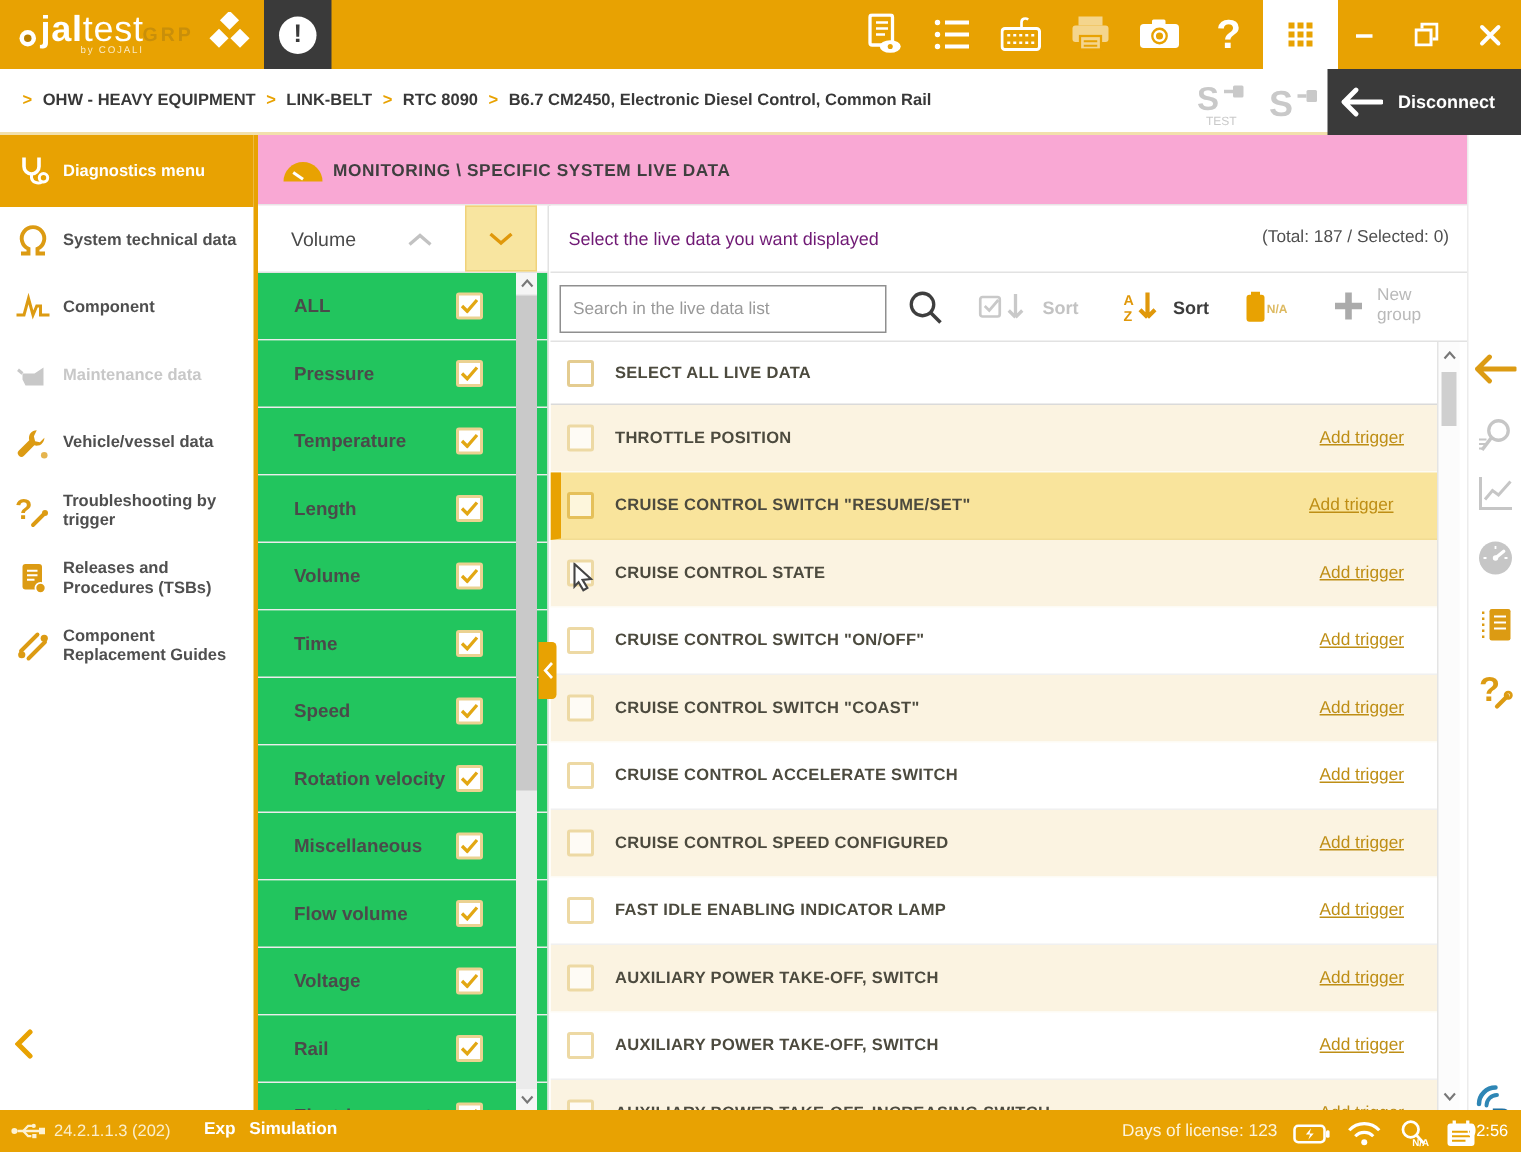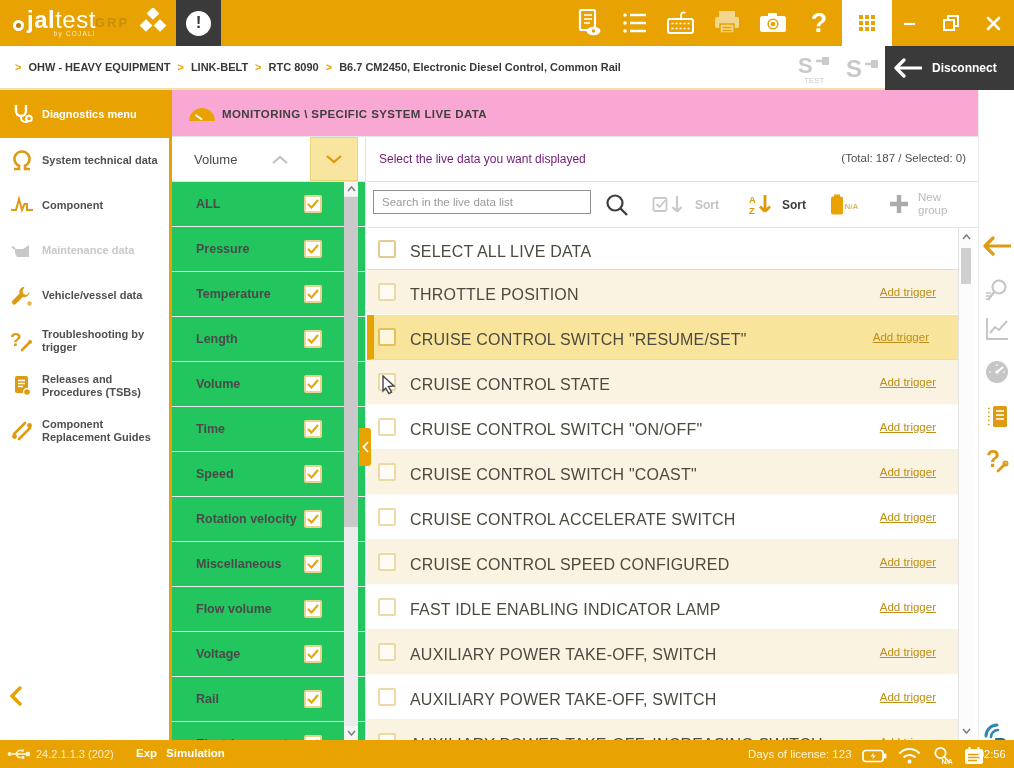--- a/index.html
+++ b/index.html
@@ -59,42 +59,42 @@
 .group-row .glabel{position:absolute;left:24px;top:15px;font-size:12.5px;font-weight:bold;color:#4A4A4A}
 .group-row .gcheck{position:absolute;left:132px;top:13px;width:18px;height:18px;border:2px solid #EBD291;border-radius:2px;background:#fff;display:flex;align-items:center;justify-content:center}
 #groups-scroll{position:absolute;left:344px;top:182px;width:14px;height:558px;background:#EBEBEB}
 #groups-scroll .sarrow{position:absolute;left:0;width:14px;height:14px;display:flex;align-items:center;justify-content:center;background:#F5F5F5;cursor:pointer}
 #groups-scroll .thumb{position:absolute;left:0;top:15px;width:14px;height:330px;background:#C9C9C9;cursor:pointer}
 
 #main-prompt-row{position:absolute;left:367px;top:137px;width:611px;height:45px;background:#fff;border-bottom:1px solid #E2E2E2}
 #main-prompt{position:absolute;left:12px;top:15px;font-size:12px;color:#701a75}
 #main-counter{position:absolute;right:12px;top:15px;font-size:11.5px;color:#4F4F4F}
 #toolbar{position:absolute;left:367px;top:182px;width:611px;height:46px;background:#fff;border-bottom:1px solid #E2E2E2}
-#search-input{position:absolute;left:6px;top:8px;width:218px;height:24px;border:1.5px solid #8F8F8F;font-size:11.5px;padding:0 8px;color:#444;font-family:"Liberation Sans",sans-serif;outline:none}
+#search-input{position:absolute;left:6px;top:8px;width:218px;height:32px;border:1.5px solid #8F8F8F;font-size:11.5px;padding:0 8px;color:#444;font-family:"Liberation Sans",sans-serif;outline:none}
 #search-input::placeholder{color:#999}
 #search-btn{position:absolute;left:237px;top:10px;cursor:pointer}
 #sort-disabled{position:absolute;left:285px;top:11px;display:flex;align-items:center;gap:7px;color:#C9C9C9;cursor:default}
 .sort-label{font-size:12px;font-weight:bold}
 #sort-disabled .sort-label{color:#C3C3C3}
 #sort-az{position:absolute;left:381px;top:11px;display:flex;align-items:center;gap:7px;color:#E0980B;cursor:pointer}
 #sort-az .sort-label{color:#3C3C3C}
 #na-filter{position:absolute;left:463px;top:12px;cursor:pointer}
 #new-group{position:absolute;left:521px;top:9px;display:flex;align-items:center;cursor:pointer}
 #new-group .plus{color:#ABABAB;margin-right:8px}
 #new-group .nglabel{font-size:11.5px;line-height:13px;width:44px;color:#B9B9B9}
 
 #live-list{position:absolute;left:367px;top:228px;width:591px;height:512px;overflow:hidden;background:#fff}
 .select-all-row{position:relative;height:42px;background:#fff;border-bottom:1px solid #DADADA;cursor:pointer}
 .data-row{position:relative;height:45px;background:#fff;border-bottom:1px solid #F0F0F0;cursor:pointer}
 .data-row.cream{background:#FBF3E1;border-bottom-color:#FDFBF4}
 .data-row.highlight{background:#F9E49C;border-left:7px solid #E8A202;border-bottom-color:#F2DC92}
 .rcheck{position:absolute;left:11px;top:13px;width:18px;height:18px;border:2px solid #EDD9A4;border-radius:2px;background:rgba(255,255,255,.65)}
 .data-row.highlight .rcheck{left:4px;border-color:#E5C05A}
 .select-all-row .rcheck{top:12px;border-color:#E4CC90}
-.rlabel{position:absolute;left:43px;top:16px;font-size:16px;font-weight:normal;color:#4C4A3E;letter-spacing:.2px;white-space:nowrap}
+.rlabel{position:absolute;left:43px;top:16px;font-size:11px;font-weight:bold;color:#4C4A3E;letter-spacing:.2px;white-space:nowrap}
 .data-row.highlight .rlabel{left:36px}
 .select-all-row .rlabel{top:15px}
 .trigger{position:absolute;right:22px;top:16px;font-size:11.5px;color:#BE8E15;text-decoration:underline;cursor:pointer;white-space:nowrap}
 .data-row.highlight .trigger{right:29px}
 .mouse-cursor{position:absolute;left:12px;top:15px;z-index:5}
 #collapse-tab{position:absolute;left:359px;top:428px;width:12px;height:38px;background:#E8A202;border-radius:0 3px 3px 0;color:#fff;display:flex;align-items:center;justify-content:center;cursor:pointer}
 
 #list-scroll{position:absolute;left:958px;top:228px;width:15px;height:512px;background:#FCFCFC;border-left:1px solid #E4E4E4}
 #list-scroll .sarrow{position:absolute;left:0;width:14px;height:14px;display:flex;align-items:center;justify-content:center;cursor:pointer}
 #list-scroll .thumb{position:absolute;left:2px;top:20px;width:10px;height:36px;background:#CFCFCF;cursor:pointer}

